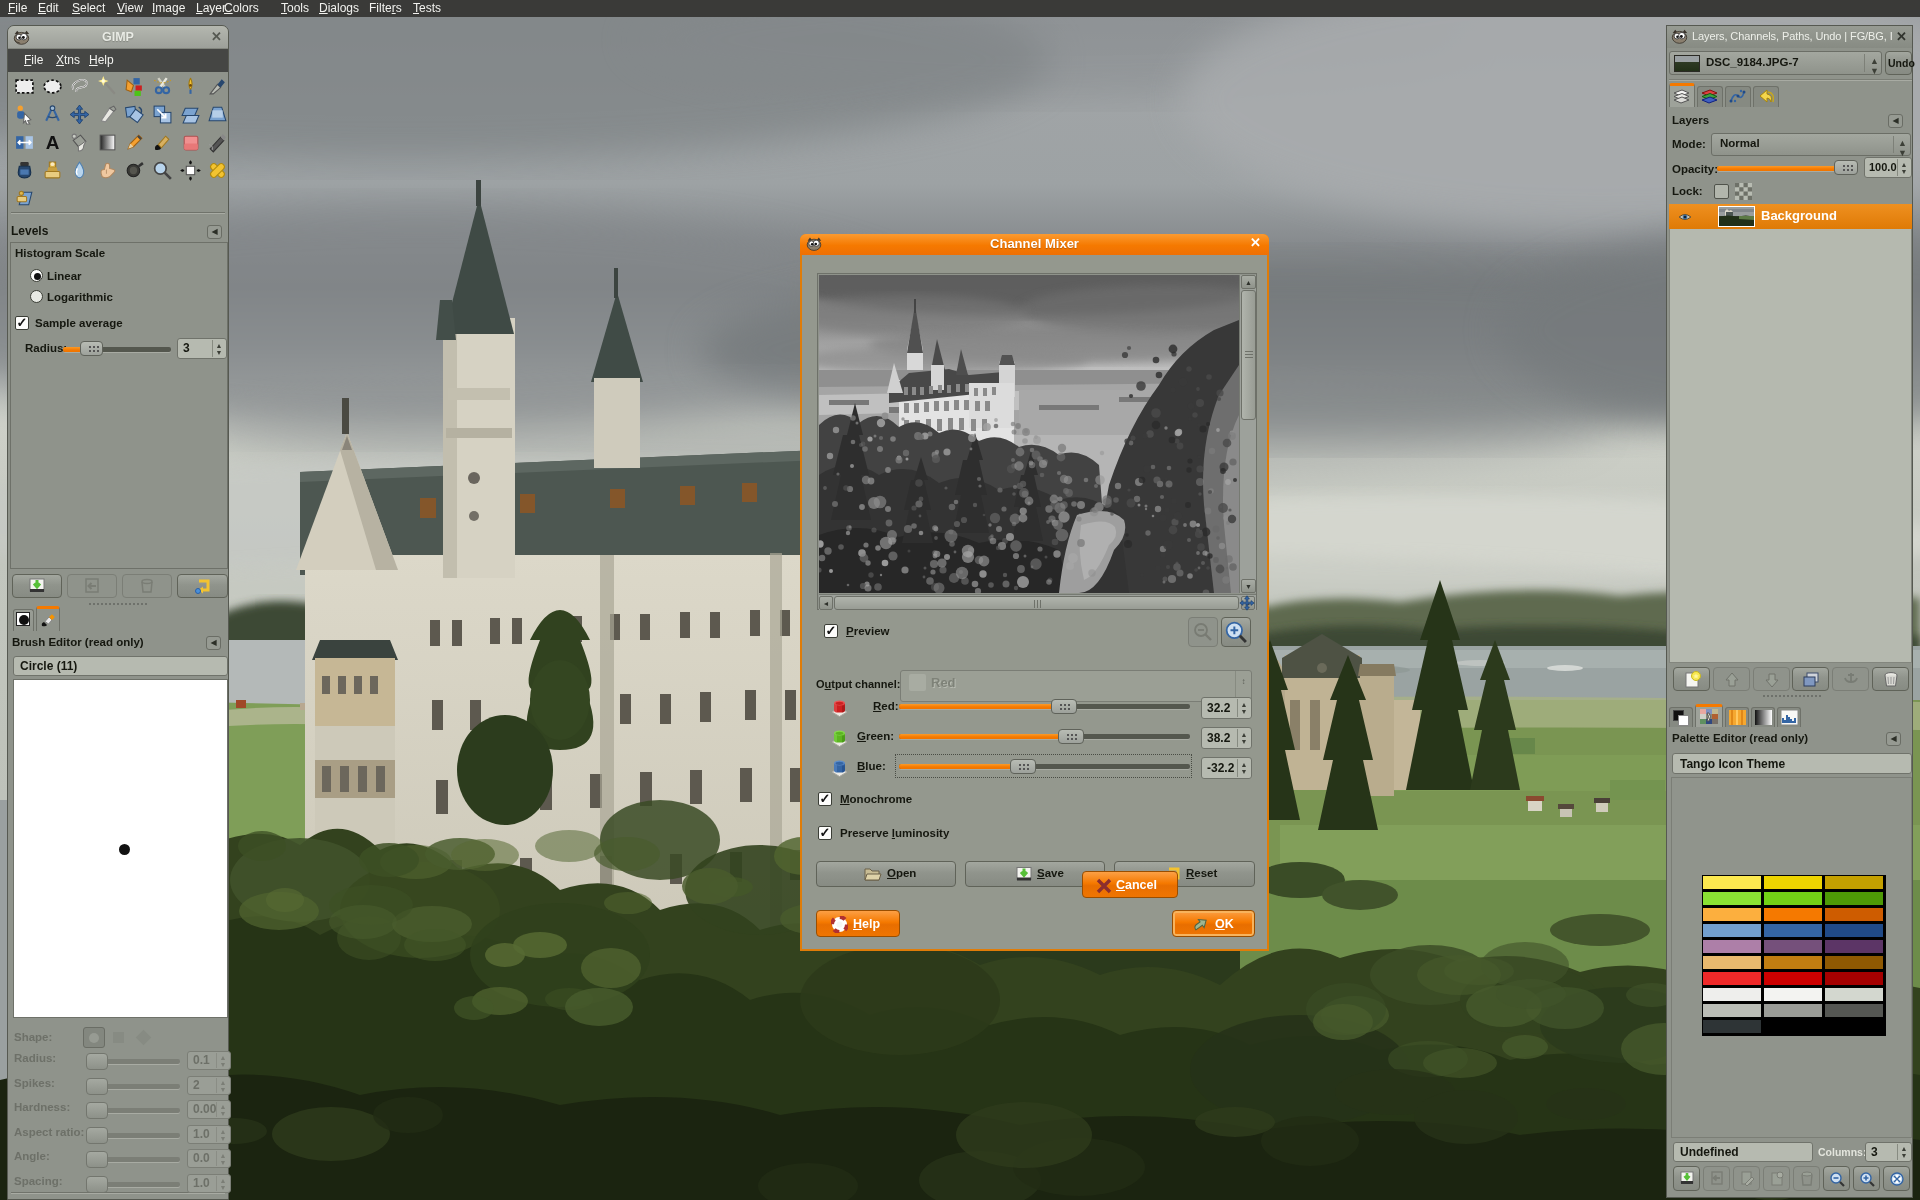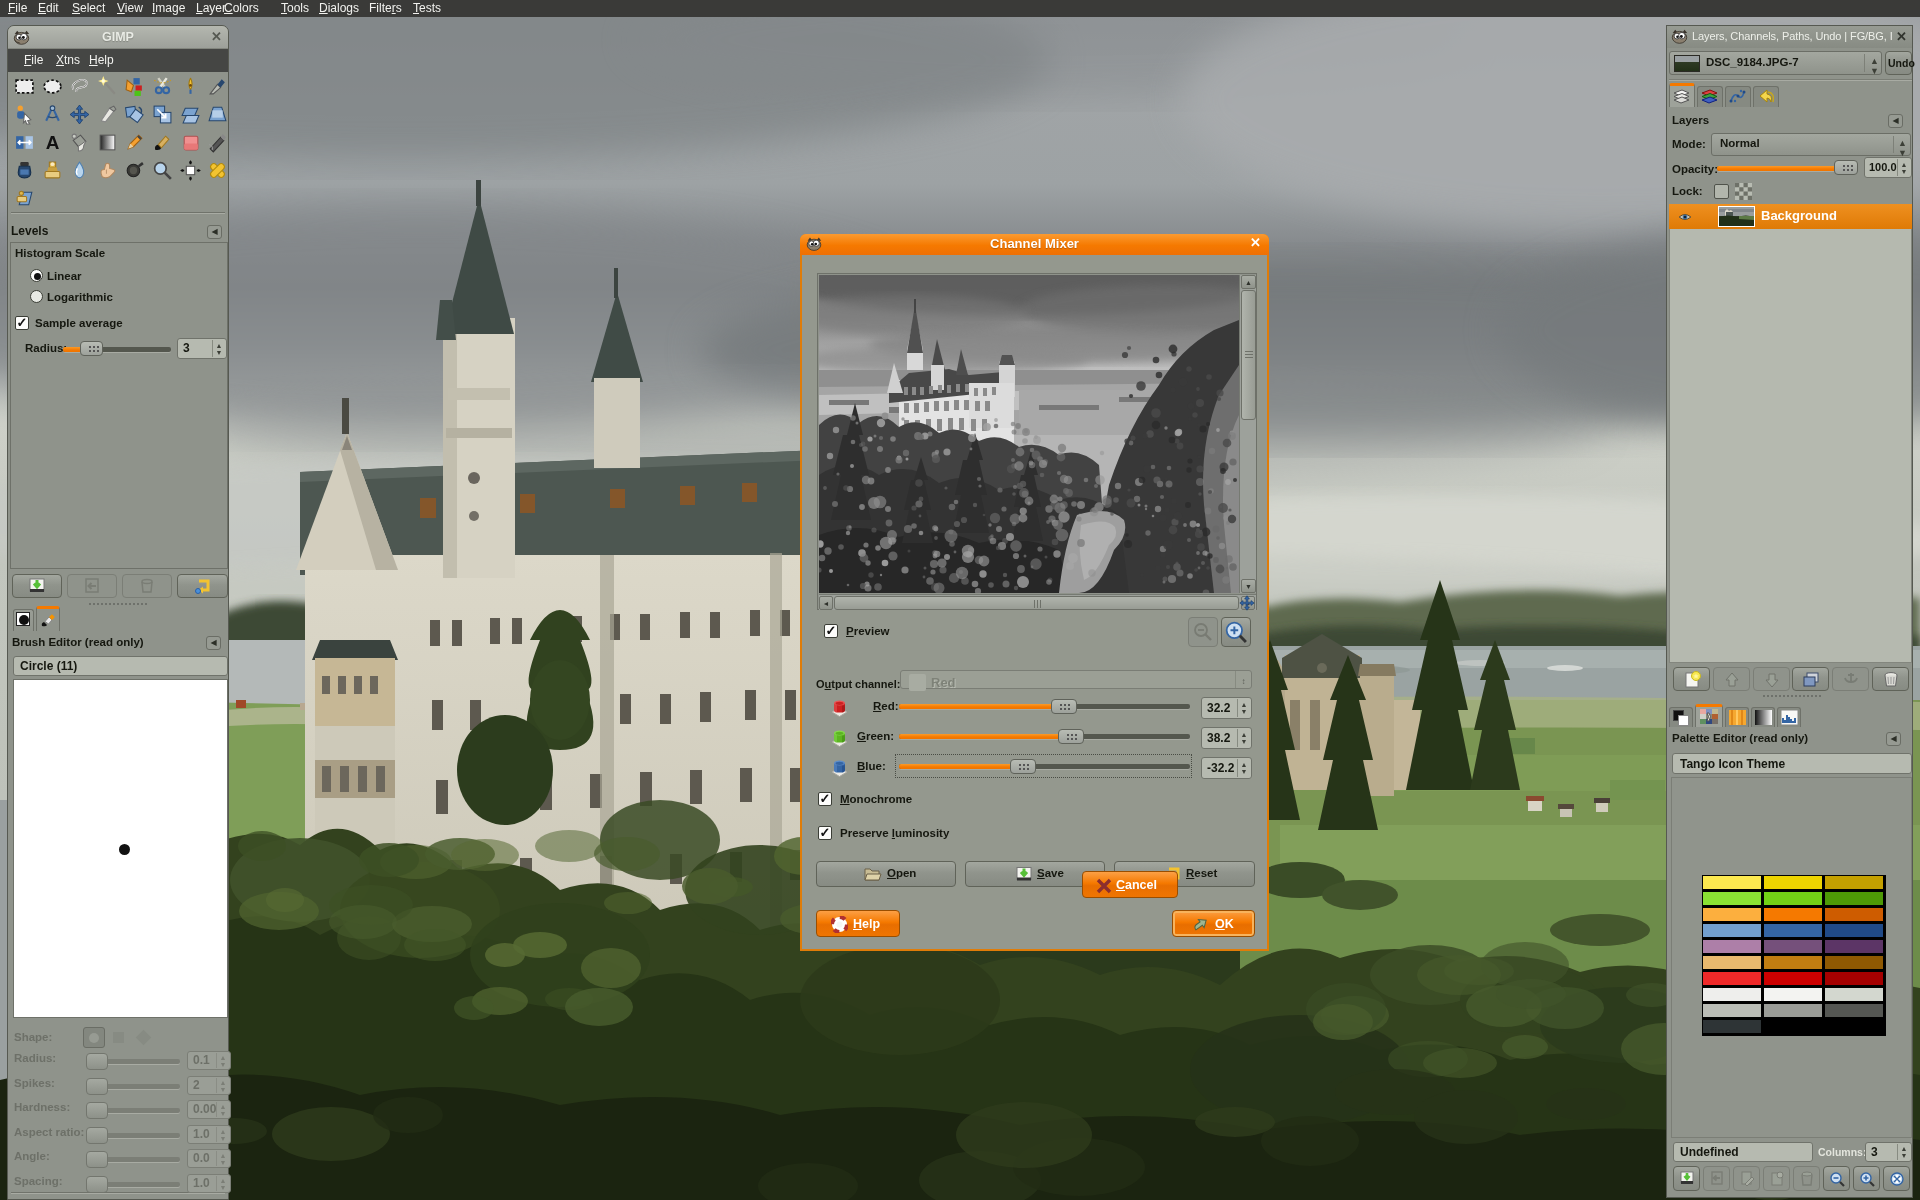--- a/index.html
+++ b/index.html
@@ -1113,21 +1113,21 @@
     </div>
  <div class="btn abs" style="left:419px;top:381px;width:30px;height:30px;">
       <svg width="22" height="22" style="position:absolute;left:3px;top:3px" viewBox="0 0 20 20">
         <circle cx="8.5" cy="8.5" r="7" fill="#cfe0f2" stroke="#3465a4" stroke-width="1.6"></circle>
         <path d="M5 8.5 L12 8.5 M8.5 5 L8.5 12" stroke="#3465a4" stroke-width="1.8"></path>
         <path d="M13.5 13.5 L19 19" stroke="#333" stroke-width="2.6"></path>
       </svg>
     </div>
 
  <span class="lbl abs" style="left:14px;top:442px;font-size:11px;">O<u>u</u>tput channel:</span>
- <div class="abs" style="left:98px;top:434px;width:352px;height:19px;background:#9b9f95;border:1px solid #7a7d75;border-radius:3px;">
+ <div class="abs" style="left:98px;top:434px;width:352px;height:32px;background:#9b9f95;border:1px solid #7a7d75;border-radius:3px;">
    <span class="abs" style="left:8px;top:3px;width:17px;height:17px;background:#a8aca2;border-radius:2px;"></span>
    <span class="abs" style="left:30px;top:4px;color:#7e8278;font-size:13px;font-weight:bold;text-shadow:1px 1px 0 #b8bcb2;">Red</span>
    <span class="abs" style="right:0;top:0;bottom:0;width:16px;border-left:1px solid #878b81;color:#5a5d55;font-size:8px;text-align:center;line-height:22px;">↕</span>
  </div>
 
  <div id="rgbsliders">
       <svg class="abs" style="left:28px;top:461px" width="19" height="20" viewBox="0 0 19 20">
         <path d="M2 15 L9.5 10.5 L17 15 L9.5 19.5 Z" fill="#eceae4" stroke="#a9a79f"></path>
         <path d="M4 6 L4 13 Q4 15.6 9.5 15.6 Q15 15.6 15 13 L15 6 Z" fill="#cc2020"></path>
         <path d="M4 6 L4 13 Q4 15.6 7 15.6 L7 6 Z" fill="#e85656" opacity="0.55"></path>

